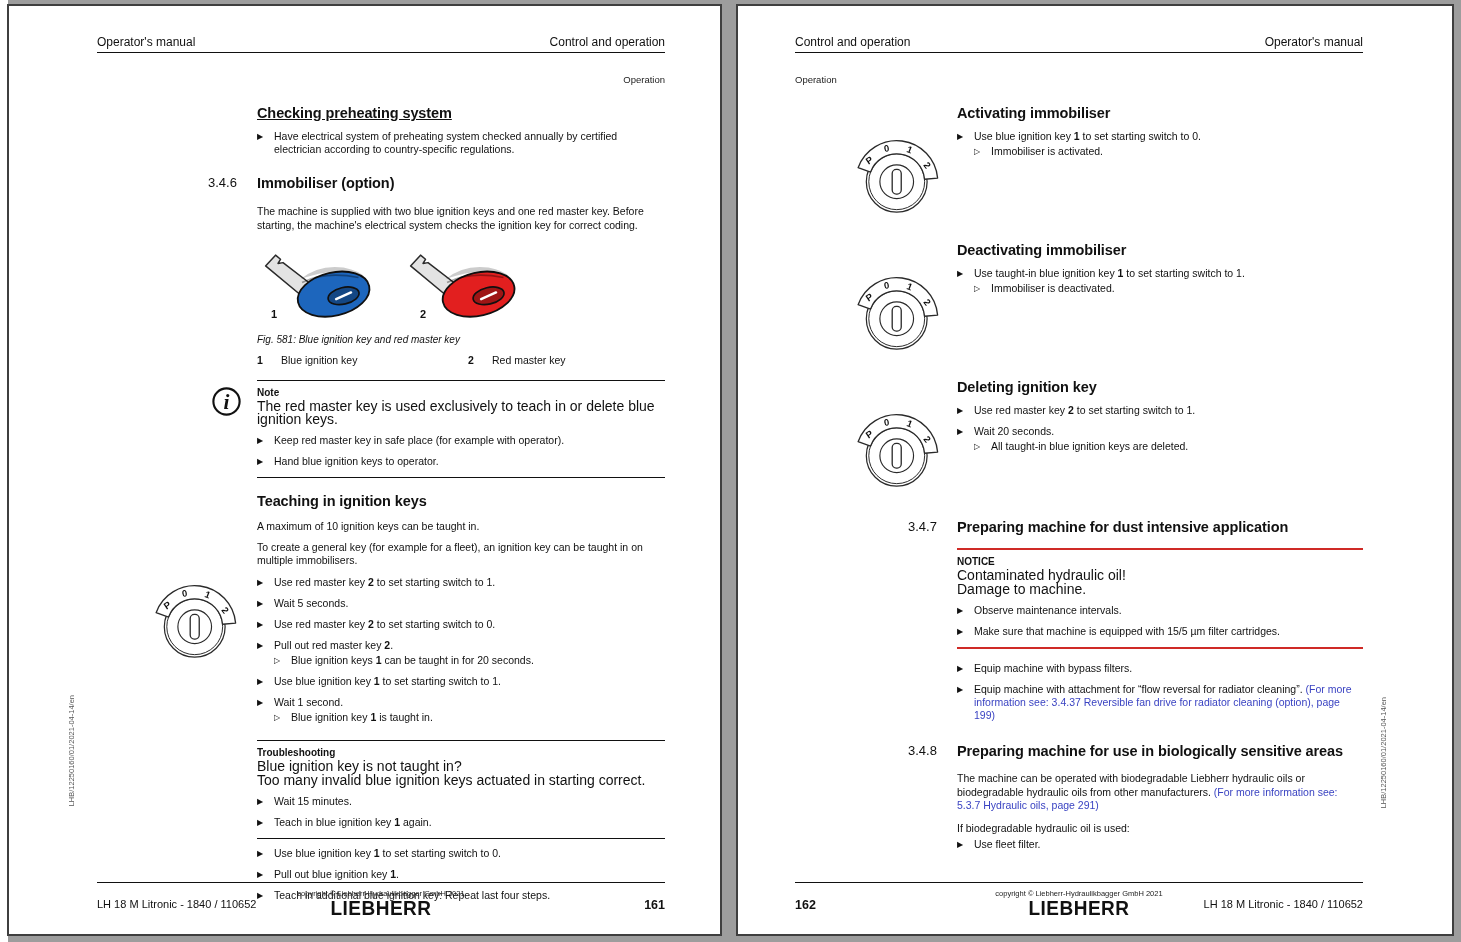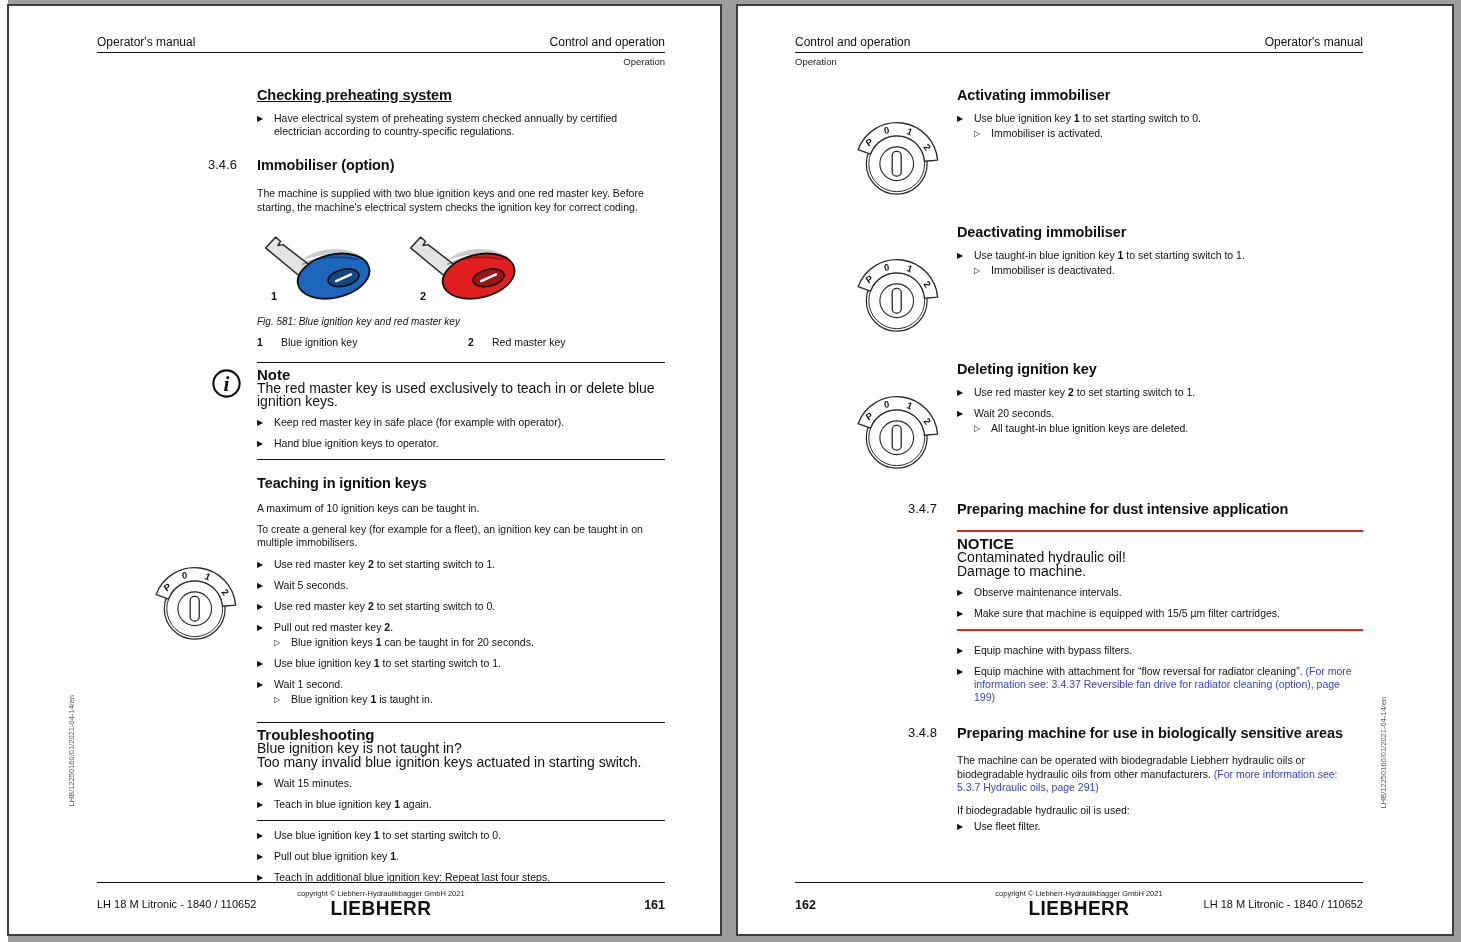--- a/index.html
+++ b/index.html
@@ -18,21 +18,21 @@
   .page { position:absolute; top:4px; height:932px; background:#fff;
           border:2px solid var(--page_border,#3f3f3f); z-index:2; }
   .page-left  { left:7px;  width:715px; }
   .page-right { left:736px; width:718px; }
 
   
   .phead { display:flex; justify-content:space-between; font-size:12px; padding-top:29px; }
   .page-left  .phead, .page-left  .phrule, .page-left  .psub, .page-left  .pfoot-inner { margin-left:88px; margin-right:55px; }
   .page-right .phead, .page-right .phrule, .page-right .psub, .page-right .pfoot-inner { margin-left:57px; margin-right:89px; }
   .phrule { border-bottom:1.6px solid #111; margin-top:3px; }
-  .psub { font-size:9.5px; margin-top:3px; color:#222; }
+  .psub { font-size:9.5px; margin-top:21px; color:#222; }
   .page-left .psub { text-align:right; }
 
   
   .textblock { position:relative; }
   .page-left  .textblock { margin:0 55px 0 248px; }
   .page-right .textblock { margin:0 89px 0 219px; }
 
   h2 { font-size:14.5px; font-weight:bold; margin:0; letter-spacing:-0.1px; line-height:17px; }
   p  { margin:0; font-size:10.5px; line-height:13.5px; }
 
@@ -53,21 +53,21 @@
 
   .figcap { margin-top:7px; font-style:italic; font-size:10px; }
   .legend { position:relative; margin-top:9px; font-size:10.5px; height:13px; }
   .legend .lnum { font-weight:bold; display:inline-block; width:24px; }
   .legend .g2 { position:absolute; left:211px; top:0; }
 
   .notebox, .tsbox { position:relative; border-top:1.5px solid #111; border-bottom:1.5px solid #111; padding:5px 0 9px; }
   .notebox { margin-top:13px; }
   .tsbox { margin-top:14px; }
   .noteicon { position:absolute; left:-47px; top:4px; width:33px; height:33px; }
-  .notetitle { font-weight:bold; font-size:15px; line-height:13px; }
+  .notetitle { font-weight:bold; font-size:10px; line-height:13px; }
   .ntext { font-size:14px; line-height:13px; margin-top:1px; }
 
   .row { display:flex; font-size:10.5px; line-height:13px; margin-top:8px; }
   .row .g { flex:none; width:17px; font-size:8px; line-height:13px; color:#111; }
   .row.result { margin-left:17px; margin-top:2px; }
   .row .t { flex:1; }
   .xref { color:var(--link_blue,#3a43c2); }
 
   #h-teaching { margin-top:15px; }
   .p-t1 { margin-top:10px; }
@@ -231,21 +231,21 @@
             <div class="row result">
               <span class="g">▷</span>
               <span class="t">Blue ignition key <b>1</b> is taught in.</span>
             </div>
           </div>
       </div>
 
       <div class="tsbox">
         <div class="notetitle">Troubleshooting</div>
         <div class="ntext">Blue ignition key is not taught in?</div>
-        <div class="ntext">Too many invalid blue ignition keys actuated in starting switch.</div>
+        <div class="ntext">Too many invalid blue ignition keys actuated in starting correct.</div>
         <div>
             <div class="row">
               <span class="g">▶</span>
               <span class="t">Wait 15 minutes.</span>
             </div>
             <div class="row">
               <span class="g">▶</span>
               <span class="t">Teach in blue ignition key <b>1</b> again.</span>
             </div>
           </div>

